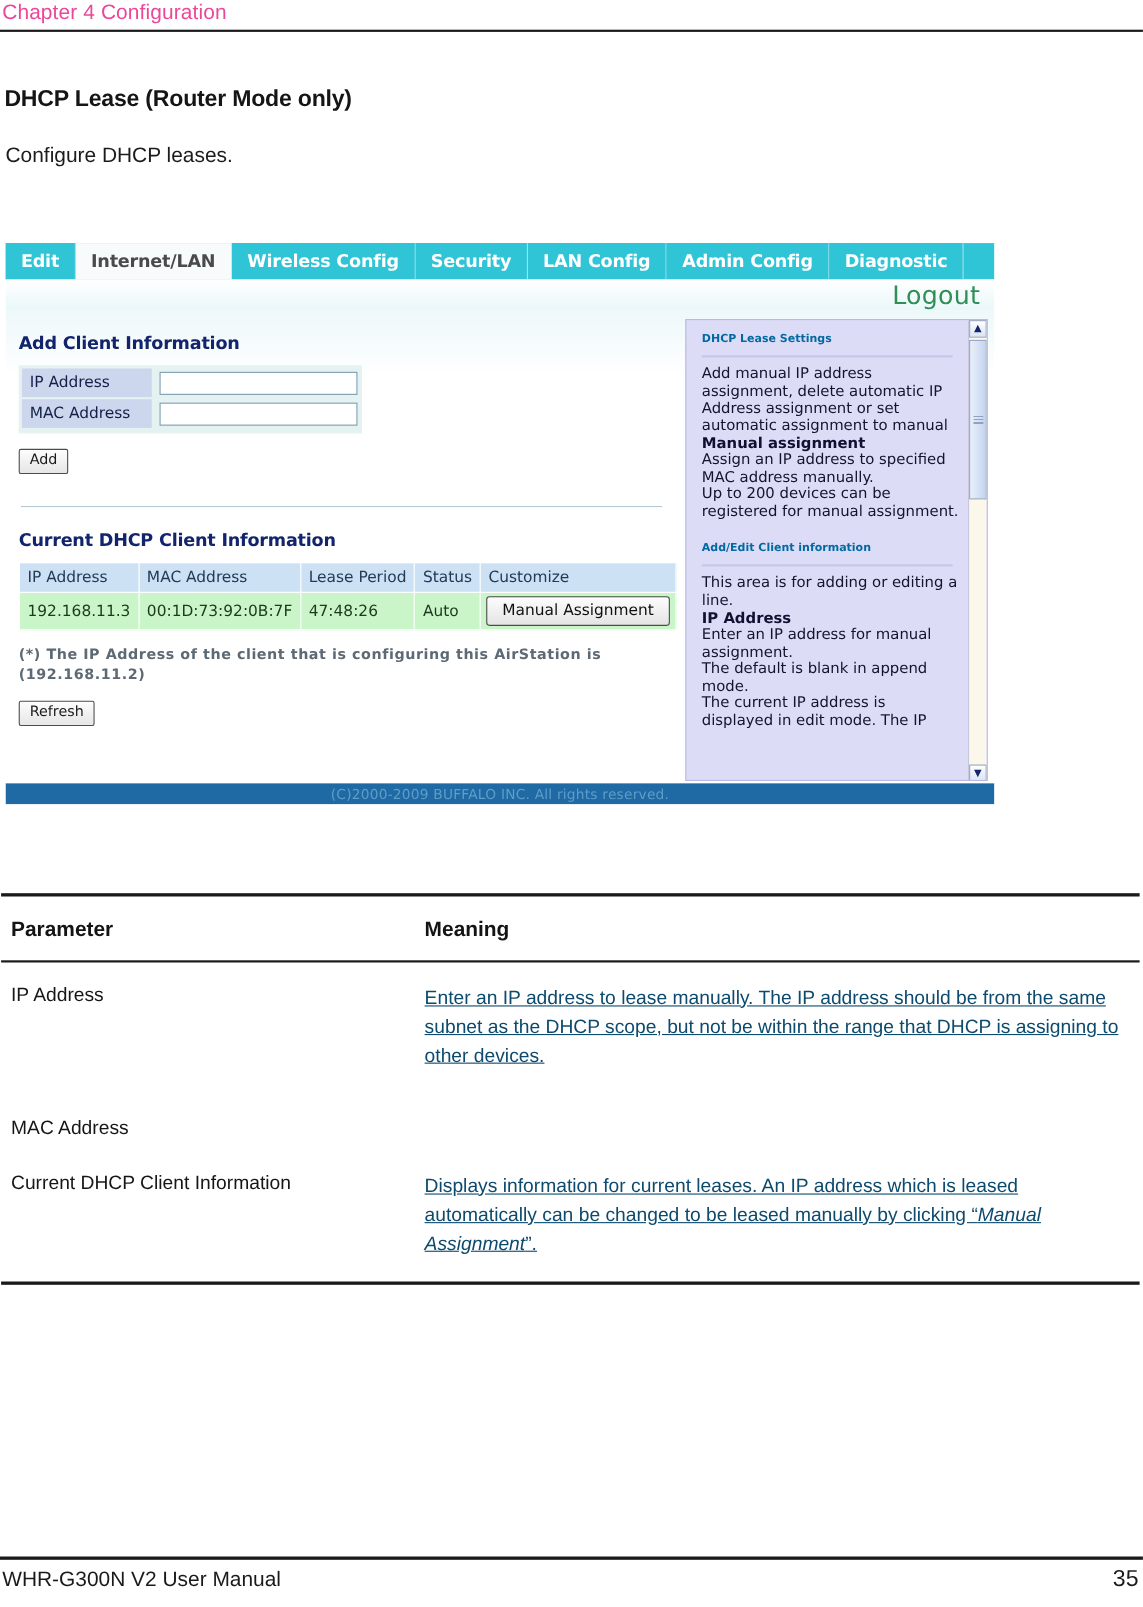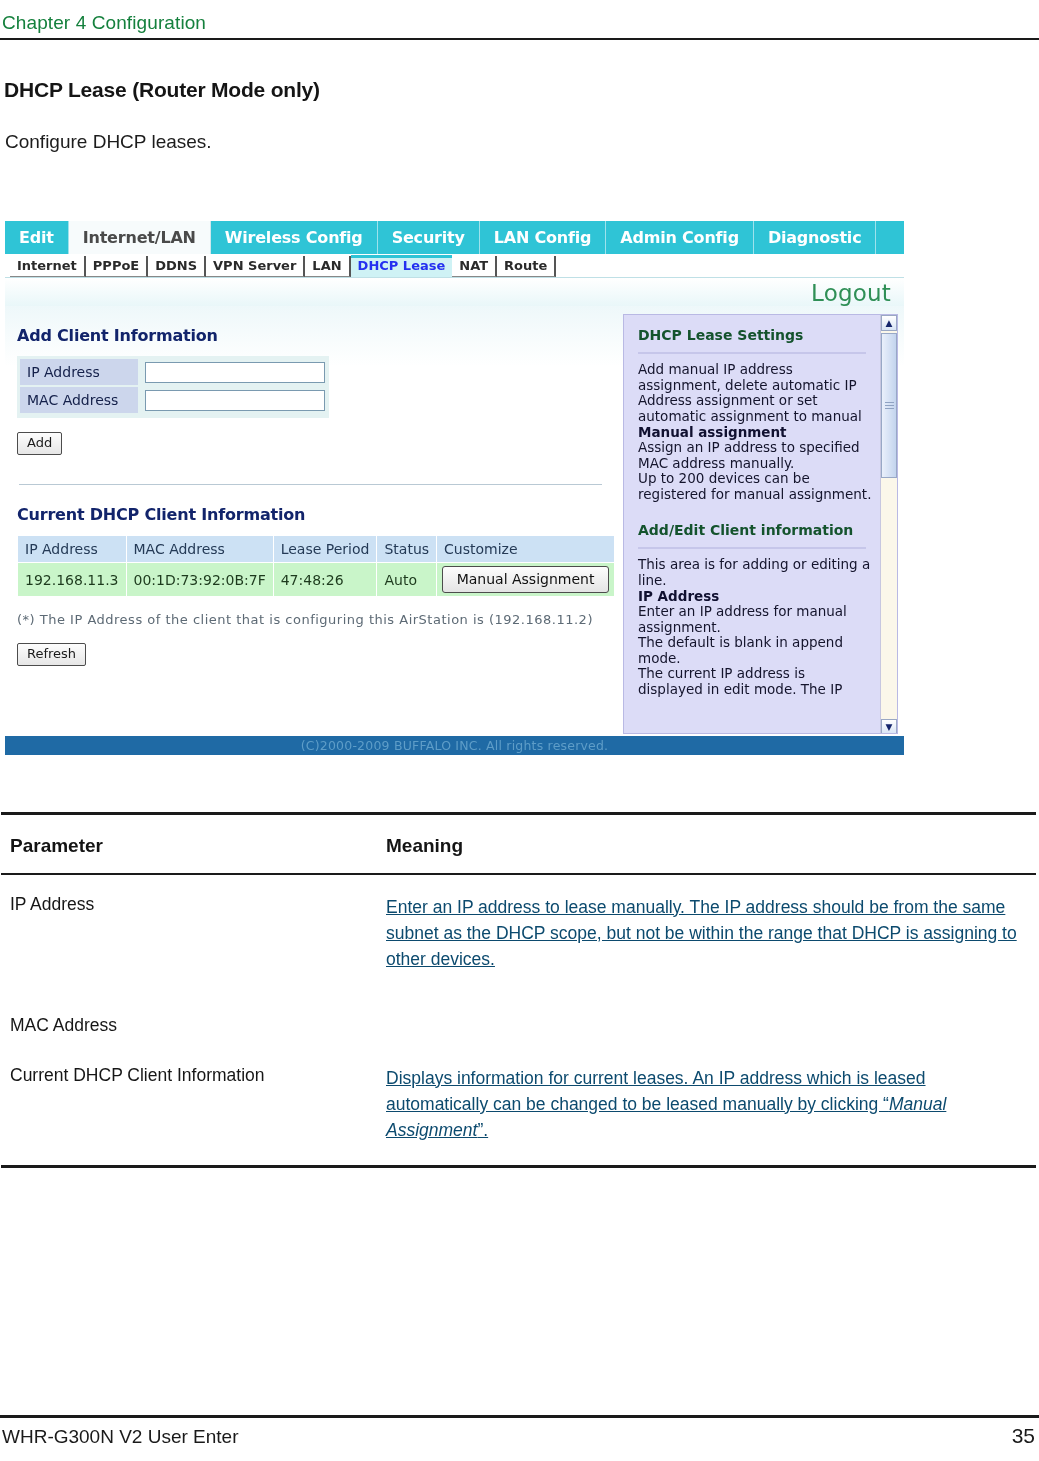--- a/index.html
+++ b/index.html
@@ -14,22 +14,22 @@
     overflow: hidden;
   }
 
   
   .page-header {
     position: absolute;
     left: 0; top: 0; width: 1039px;
   }
   .chapter-line {
     font-size: 19px;
-    color: #15803d;
-    padding: 12px 0 4px 2px;
+    color: #ec4899;
+    padding: 1px 0 4px 2px;
     letter-spacing: 0.1px;
   }
   .chapter-rule {
     height: 2px;
     background: #1a1a1a;
     width: 1039px;
   }
 
   .h1-title {
     position: absolute;
@@ -218,21 +218,21 @@
     border: 1px solid #4c4c4c;
     border-radius: 3px;
     font-size: 14px;
     color: #111;
     padding: 4px 0 5px 0;
   }
 
   .note {
     margin-top: 14px;
     font-size: 13px;
-    font-weight: normal;
+    font-weight: bold;
     color: #5d6a75;
     line-height: 18px;
     letter-spacing: 0.5px;
   }
   .refresh-btn { margin-top: 14px; }
 
   
   .help-panel {
     position: absolute;
     left: 618px; top: 8px;
@@ -243,23 +243,23 @@
     overflow: hidden;
   }
   .help-inner {
     position: absolute;
     left: 0; top: 0;
     width: 256px;
     height: 420px;
     padding: 12px 8px 0 14px;
   }
   .help-h {
-    font-size: 14px;
-    font-weight: bold;
-    color: #14532d;
+    font-size: 10px;
+    font-weight: bold;
+    color: #0369a1;
     margin: 0 0 9px 0;
   }
   .help-sep {
     border-top: 2px solid #c6c6ea;
     margin: 0 6px 8px 0;
   }
   .help-p {
     font-size: 13.5px;
     color: #14142c;
     line-height: 15.5px;
@@ -383,30 +383,20 @@
   <div class="tabbar">
     <div class="tab">Edit</div>
     <div class="tab active">Internet/LAN</div>
     <div class="tab">Wireless Config</div>
     <div class="tab">Security</div>
     <div class="tab">LAN Config</div>
     <div class="tab">Admin Config</div>
     <div class="tab">Diagnostic</div>
   </div>
 
-  <div class="subtabbar">
-    <div class="subtab">Internet</div>
-    <div class="subtab">PPPoE</div>
-    <div class="subtab">DDNS</div>
-    <div class="subtab">VPN Server</div>
-    <div class="subtab">LAN</div>
-    <div class="subtab active">DHCP Lease</div>
-    <div class="subtab">NAT</div>
-    <div class="subtab">Route</div>
-  </div>
 
   <div class="logoutbar">
     <div class="logout-link">Logout</div>
   </div>
 
   <div class="shot-body">
 
     <div class="form-col">
 
       <div class="section-title">Add Client Information</div>
@@ -522,15 +512,15 @@
   <div class="prow pbody-row r3">
     <div class="pcol-a">Current DHCP Client Information</div>
     <div class="pcol-b"><span>Displays information for current leases. An IP address which is leased automatically can be changed to be leased manually by clicking “</span><span class="em">Manual Assignment</span><span>”.</span></div>
   </div>
 
   <div class="rule-thick"></div>
 </div>
 
 <div class="pfooter-rule"></div>
 <div class="pfooter">
-  <div class="pfooter-left">WHR-G300N V2 User Enter</div>
+  <div class="pfooter-left">WHR-G300N V2 User Manual</div>
   <div class="pfooter-right">35</div>
 </div>
 
 </body></html>

